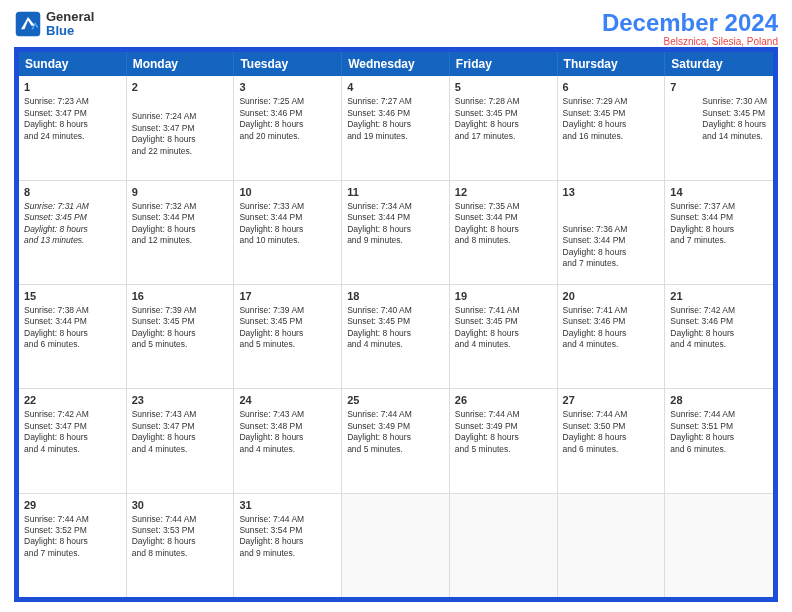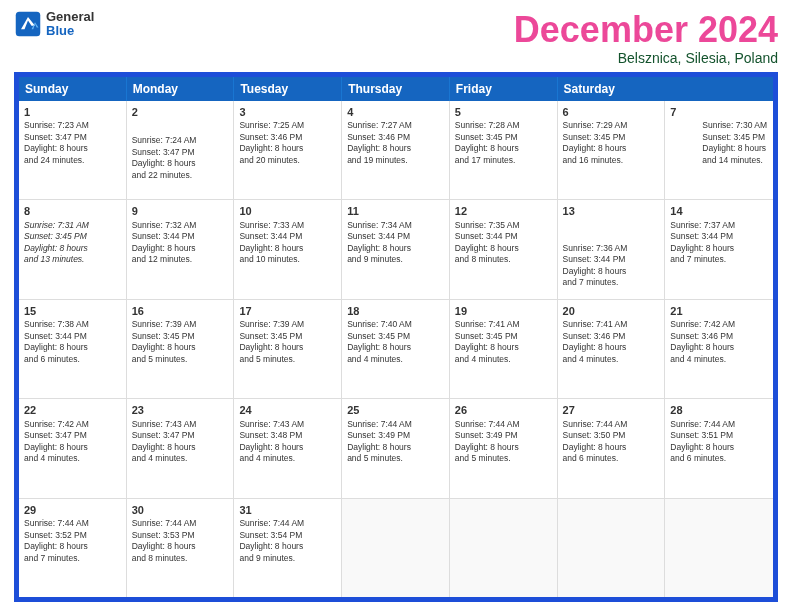--- a/index.html
+++ b/index.html
@@ -14,21 +14,20 @@
       width: 792px;
       height: 612px;
       padding: 10px 14px;
       display: flex;
       flex-direction: column;
     }
     .header {
       display: flex;
       justify-content: space-between;
       align-items: flex-start;
-      margin-bottom: 6px;
     }
     .logo {
       display: flex;
       align-items: center;
       gap: 4px;
     }
     .logo-text {
       display: flex;
       flex-direction: column;
       font-size: 13px;
@@ -39,28 +38,28 @@
     .logo-text span:first-child { color: #333; }
     .logo-text span:last-child { color: #1565c0; }
     .logo-icon {
       width: 28px;
       height: 28px;
     }
     .title-block {
       text-align: right;
     }
     .title-block h1 {
-      font-size: 36px;
+      font-size: 24px;
       font-weight: bold;
-      color: #ec4899;
+      color: #3b82f6;
       line-height: 1.1;
     }
     .title-block p {
-      font-size: 14px;
-      color: #14532d;
+      font-size: 10px;
+      color: #ef4444;
     }
     .calendar {
       flex: 1;
       display: flex;
       flex-direction: column;
       border: 5px solid #1d4ed8;
     }
     .cal-header {
       display: grid;
       grid-template-columns: repeat(7, 1fr);
@@ -133,22 +132,23 @@
       <h1>December 2024</h1>
       <p>Belsznica, Silesia, Poland</p>
     </div>
   </div>
 
   <div class="calendar">
     <div class="cal-header">
     <div class="cal-header-cell">Sunday</div>
         <div class="cal-header-cell">Monday</div>
         <div class="cal-header-cell">Tuesday</div>
+        <div class="cal-header-cell">Wednesday</div>
+        <div class="cal-header-cell">Friday</div>
         <div class="cal-header-cell">Thursday</div>
-        <div class="cal-header-cell">Friday</div>
         <div class="cal-header-cell">Saturday</div>
       </div>
     <div class="cal-body">
     <div class="cal-row">
           <div class="cal-cell">
             <span class="day-num">1</span>
             <div class="cell-text" style="white-space: pre-line;">Sunrise: 7:23 AM
 Sunset: 3:47 PM
 Daylight: 8 hours
 and 24 minutes.</div>

